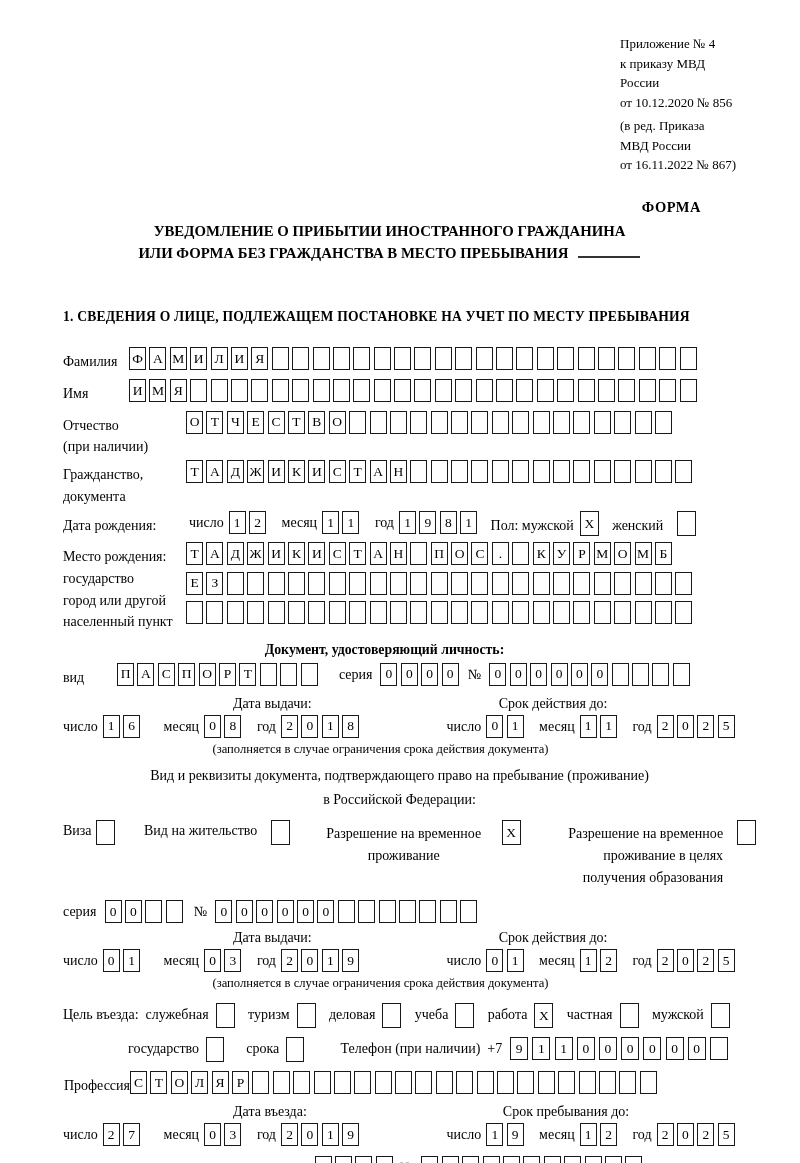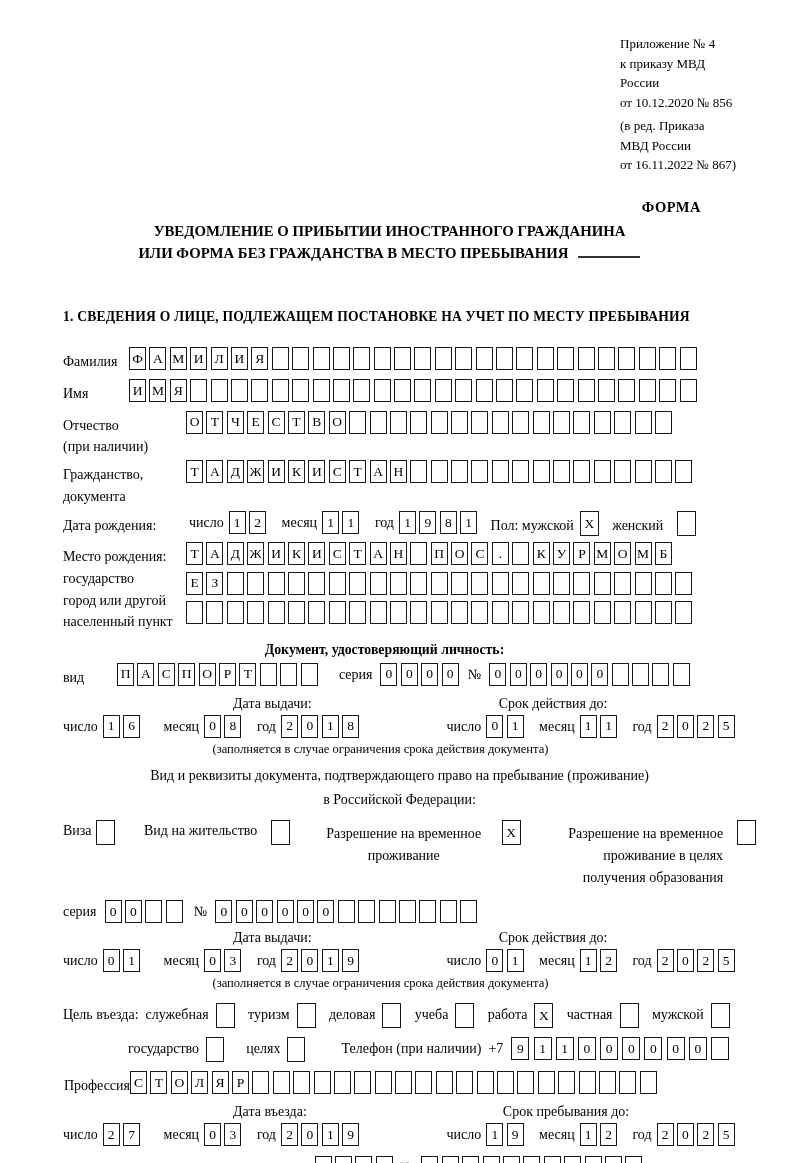--- a/index.html
+++ b/index.html
@@ -571,21 +571,21 @@
     <span class="boxes chk">
         <span class="cbox"></span>
       </span>
   </div>
 
   <div class="purpose p2 phone">
     <span class="plbl">государство</span>
     <span class="boxes chk">
         <span class="cbox"></span>
       </span>
-    <span class="plbl" style="margin-left:8px;">целях</span>
+    <span class="plbl" style="margin-left:8px;">срока</span>
     <span class="boxes chk">
         <span class="cbox"></span>
       </span>
     <span class="plbl phone-lbl">Телефон (при наличии)</span>
     <span class="phone-prefix">+7</span>
     <span class="boxes">
         <span class="cbox">9</span>
         <span class="cbox">1</span>
         <span class="cbox">1</span>
         <span class="cbox">0</span>

